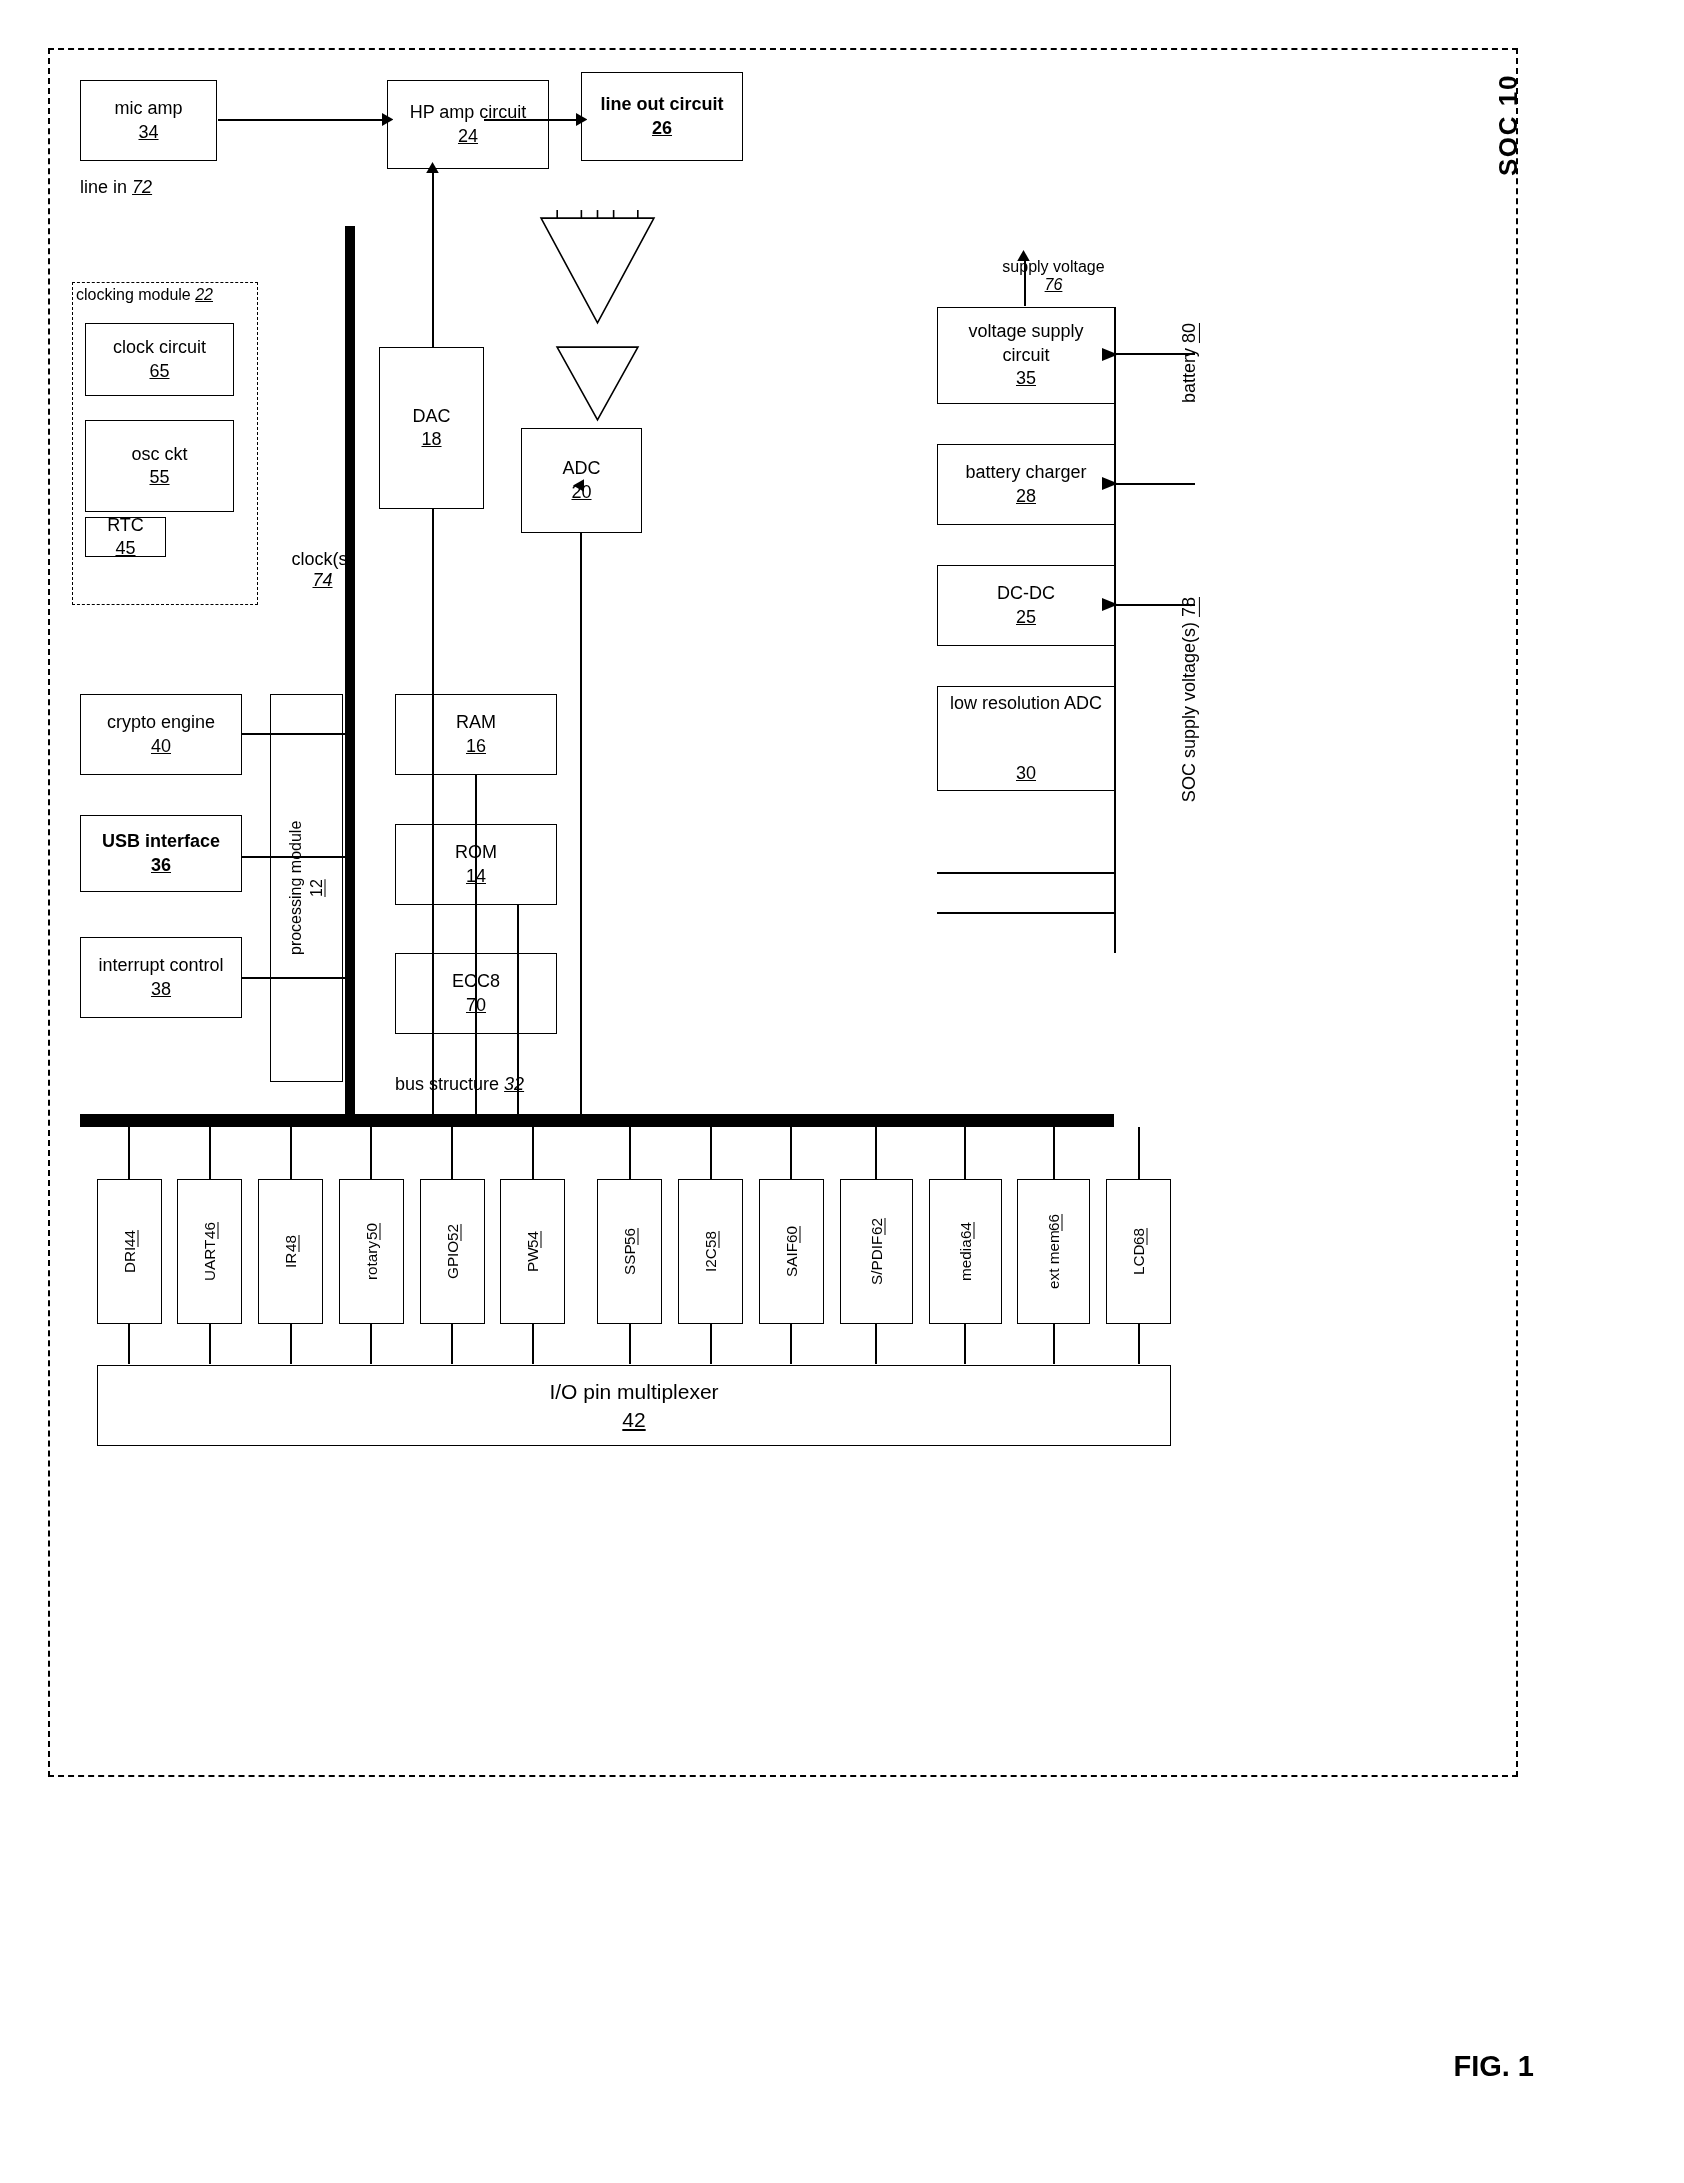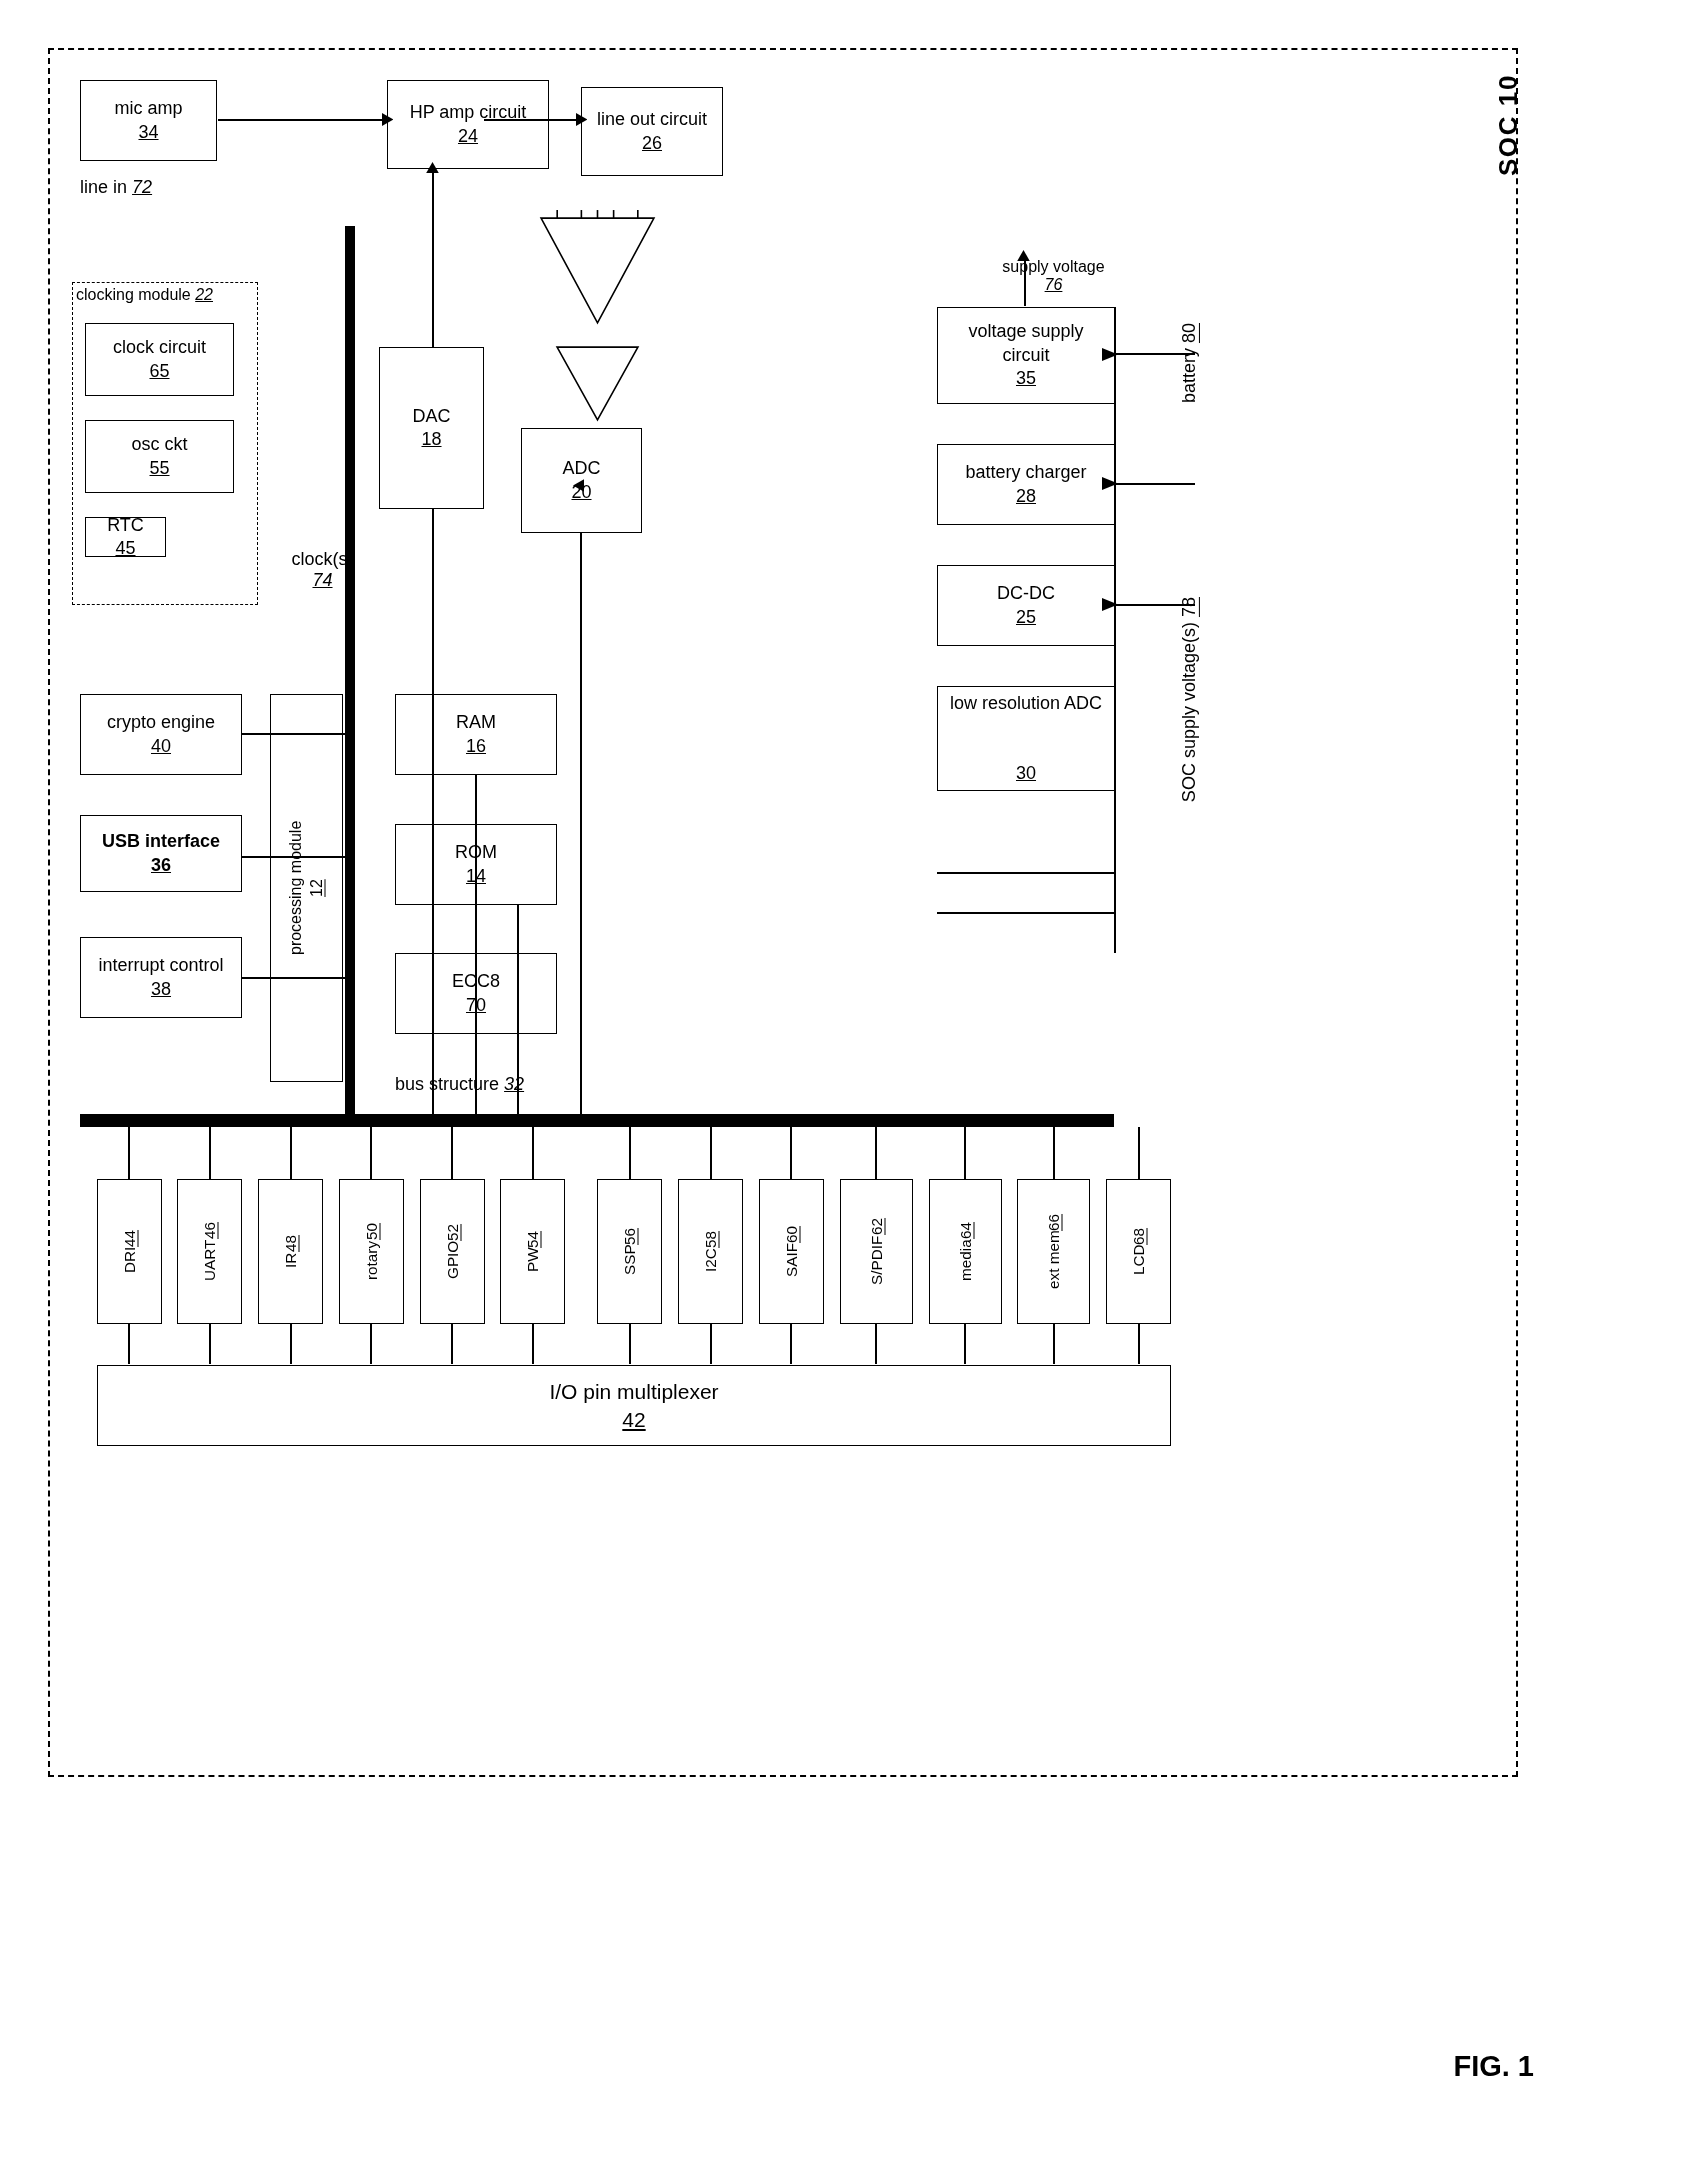--- a/index.html
+++ b/index.html
@@ -131,21 +131,21 @@
   <div class="block" style="left:48px; top:48px; width:137px; height:81px;">
     <span>mic amp</span>
     <span class="num">34</span>
   </div>
 
   <div class="block" style="left:355px; top:48px; width:162px; height:89px;">
     <span>HP amp circuit</span>
     <span class="num">24</span>
   </div>
 
-  <div class="block" style="left:549px; top:55px; width:142px; height:89px;">
+  <div class="block" style="left:549px; top:40px; width:162px; height:89px;font-weight:bold;">
     <span>line out circuit</span>
     <span class="num">26</span>
   </div>
 
   <div class="label-text" style="left:48px; top:145px;">
     <span>line in</span>
     <span class="num">72</span>
   </div>
 
   <div class="clocking-border" style="left:40px; top:250px; width:186px; height:323px;">
@@ -154,21 +154,21 @@
   <div class="label-text" style="left:44px; top:254px; font-size:16px;">
     <span>clocking module</span>
     <span class="num">22</span>
   </div>
 
   <div class="block" style="left:53px; top:291px; width:149px; height:73px;">
     <span>clock circuit</span>
     <span class="num">65</span>
   </div>
 
-  <div class="block" style="left:53px; top:388px; width:149px; height:73px;">
+  <div class="block" style="left:53px; top:388px; width:149px; height:92px;">
     <span>osc ckt</span>
     <span class="num">55</span>
   </div>
 
   <div class="block" style="left:53px; top:485px; width:81px; height:40px;">
     <span>RTC</span>
     <span class="num">45</span>
   </div>
 
   <div class="label-text" style="left:250px; top:517px; width:81px;">

